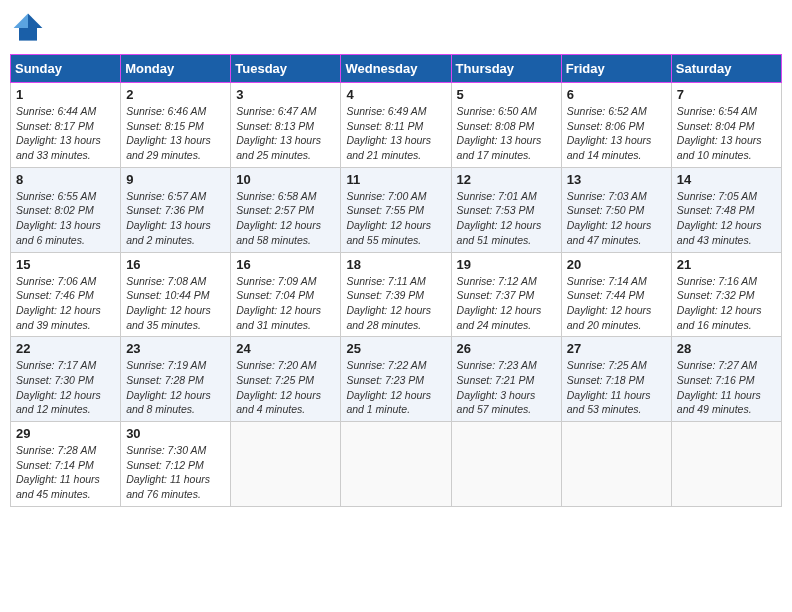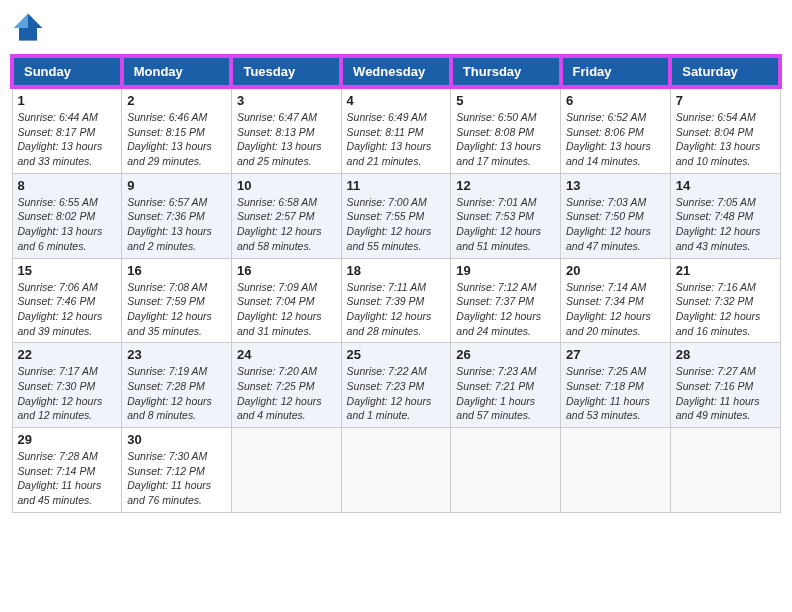--- a/index.html
+++ b/index.html
@@ -43,25 +43,25 @@
       color: #555;
     }
     .calendar {
       width: 100%;
       border-collapse: collapse;
       font-size: 11px;
     }
     .calendar th {
       background: #1a5fa8;
       color: #fff;
-      padding: 6px 10px;
+      padding: 6px 4px;
       text-align: left;
       font-size: 13px;
       font-weight: bold;
-      border: 4px solid #d946ef;
+      border: 1px solid #d946ef;
     }
     .calendar td {
       border: 1px solid #ccc;
       vertical-align: top;
       padding: 4px 5px;
       width: calc(100% / 7);
       min-height: 80px;
       background: #fff;
     }
     .calendar tr:nth-child(even) td {
@@ -246,21 +246,21 @@
           <div class="day-info">
             <span>Sunrise: 7:06 AM</span><br>
             <span>Sunset: 7:46 PM</span><br>
             <span>Daylight: 12 hours and 39 minutes.</span>
           </div>
         </td>
         <td>
           <span class="day-num">16</span>
           <div class="day-info">
             <span>Sunrise: 7:08 AM</span><br>
-            <span>Sunset: 7:59 PM</span><br>
+            <span>Sunset: 10:44 PM</span><br>
             <span>Daylight: 12 hours and 35 minutes.</span>
           </div>
         </td>
         <td>
           <span class="day-num">16</span>
           <div class="day-info">
             <span>Sunrise: 7:09 AM</span><br>
             <span>Sunset: 7:04 PM</span><br>
             <span>Daylight: 12 hours and 31 minutes.</span>
           </div>
@@ -278,21 +278,21 @@
           <div class="day-info">
             <span>Sunrise: 7:12 AM</span><br>
             <span>Sunset: 7:37 PM</span><br>
             <span>Daylight: 12 hours and 24 minutes.</span>
           </div>
         </td>
         <td>
           <span class="day-num">20</span>
           <div class="day-info">
             <span>Sunrise: 7:14 AM</span><br>
-            <span>Sunset: 7:34 PM</span><br>
+            <span>Sunset: 7:44 PM</span><br>
             <span>Daylight: 12 hours and 20 minutes.</span>
           </div>
         </td>
         <td>
           <span class="day-num">21</span>
           <div class="day-info">
             <span>Sunrise: 7:16 AM</span><br>
             <span>Sunset: 7:32 PM</span><br>
             <span>Daylight: 12 hours and 16 minutes.</span>
           </div>
@@ -329,21 +329,21 @@
             <span>Sunrise: 7:22 AM</span><br>
             <span>Sunset: 7:23 PM</span><br>
             <span>Daylight: 12 hours and 1 minute.</span>
           </div>
         </td>
         <td>
           <span class="day-num">26</span>
           <div class="day-info">
             <span>Sunrise: 7:23 AM</span><br>
             <span>Sunset: 7:21 PM</span><br>
-            <span>Daylight: 1 hours and 57 minutes.</span>
+            <span>Daylight: 3 hours and 57 minutes.</span>
           </div>
         </td>
         <td>
           <span class="day-num">27</span>
           <div class="day-info">
             <span>Sunrise: 7:25 AM</span><br>
             <span>Sunset: 7:18 PM</span><br>
             <span>Daylight: 11 hours and 53 minutes.</span>
           </div>
         </td>

